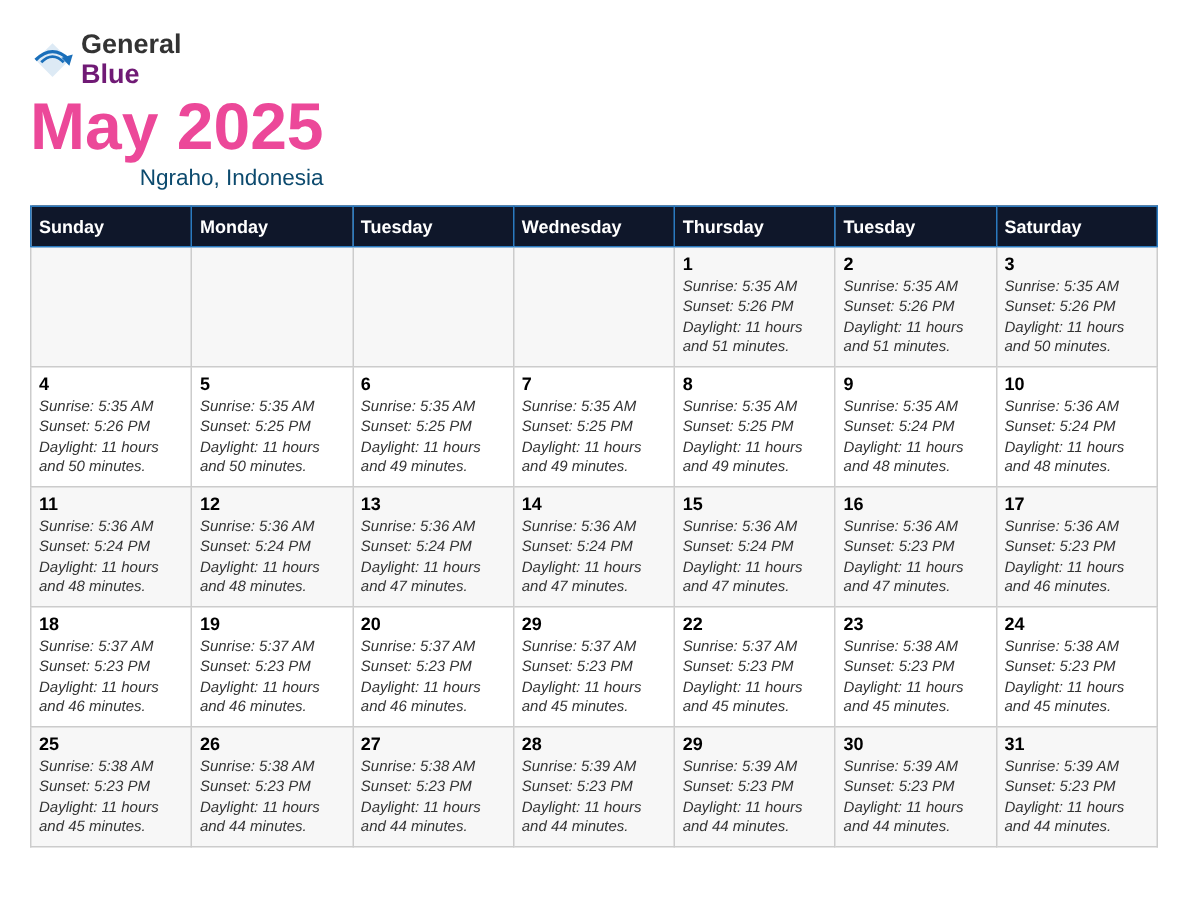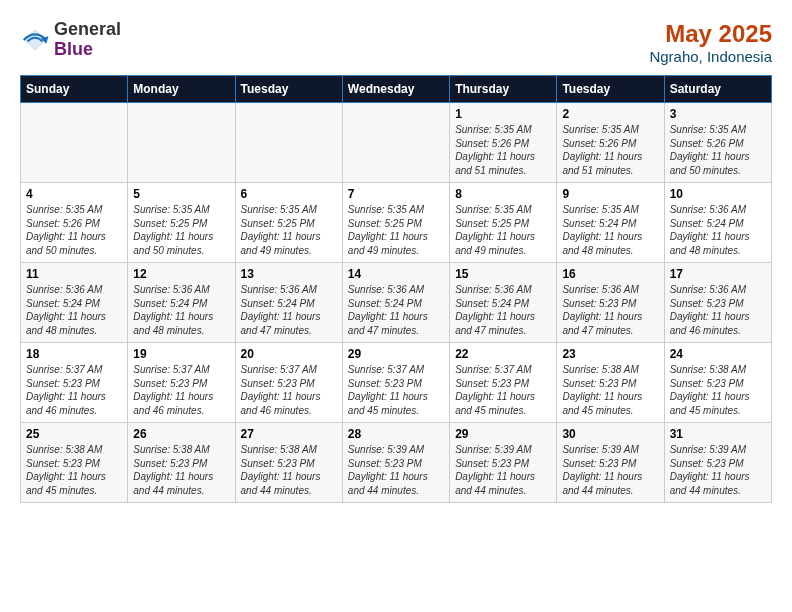--- a/index.html
+++ b/index.html
@@ -8,20 +8,21 @@
       background: #fff;
       width: 792px;
       min-height: 612px;
       padding: 20px;
     }
     .header {
       display: flex;
       justify-content: space-between;
       align-items: flex-start;
       margin-bottom: 10px;
+      flex-direction: column;
     }
     .logo {
       display: flex;
       align-items: center;
     }
     .logo-text {
       display: flex;
       flex-direction: column;
       font-size: 18px;
       font-weight: bold;
@@ -31,24 +32,23 @@
     .logo-blue { color: #701a75; }
     .logo-icon {
       width: 30px;
       height: 30px;
       margin-right: 4px;
     }
     .title-block {
       text-align: right;
     }
     .title-block h1 {
-      font-size: 24px;
-      font-weight: bold;
-      color: #c2410c;
-      margin-left: 32px;
+      font-size: 44px;
+      font-weight: bold;
+      color: #ec4899;
     }
     .title-block h2 {
       font-size: 15px;
       font-weight: normal;
       color: #0c4a6e;
     }
     table {
       width: 100%;
       border-collapse: collapse;
       font-size: 11px;

